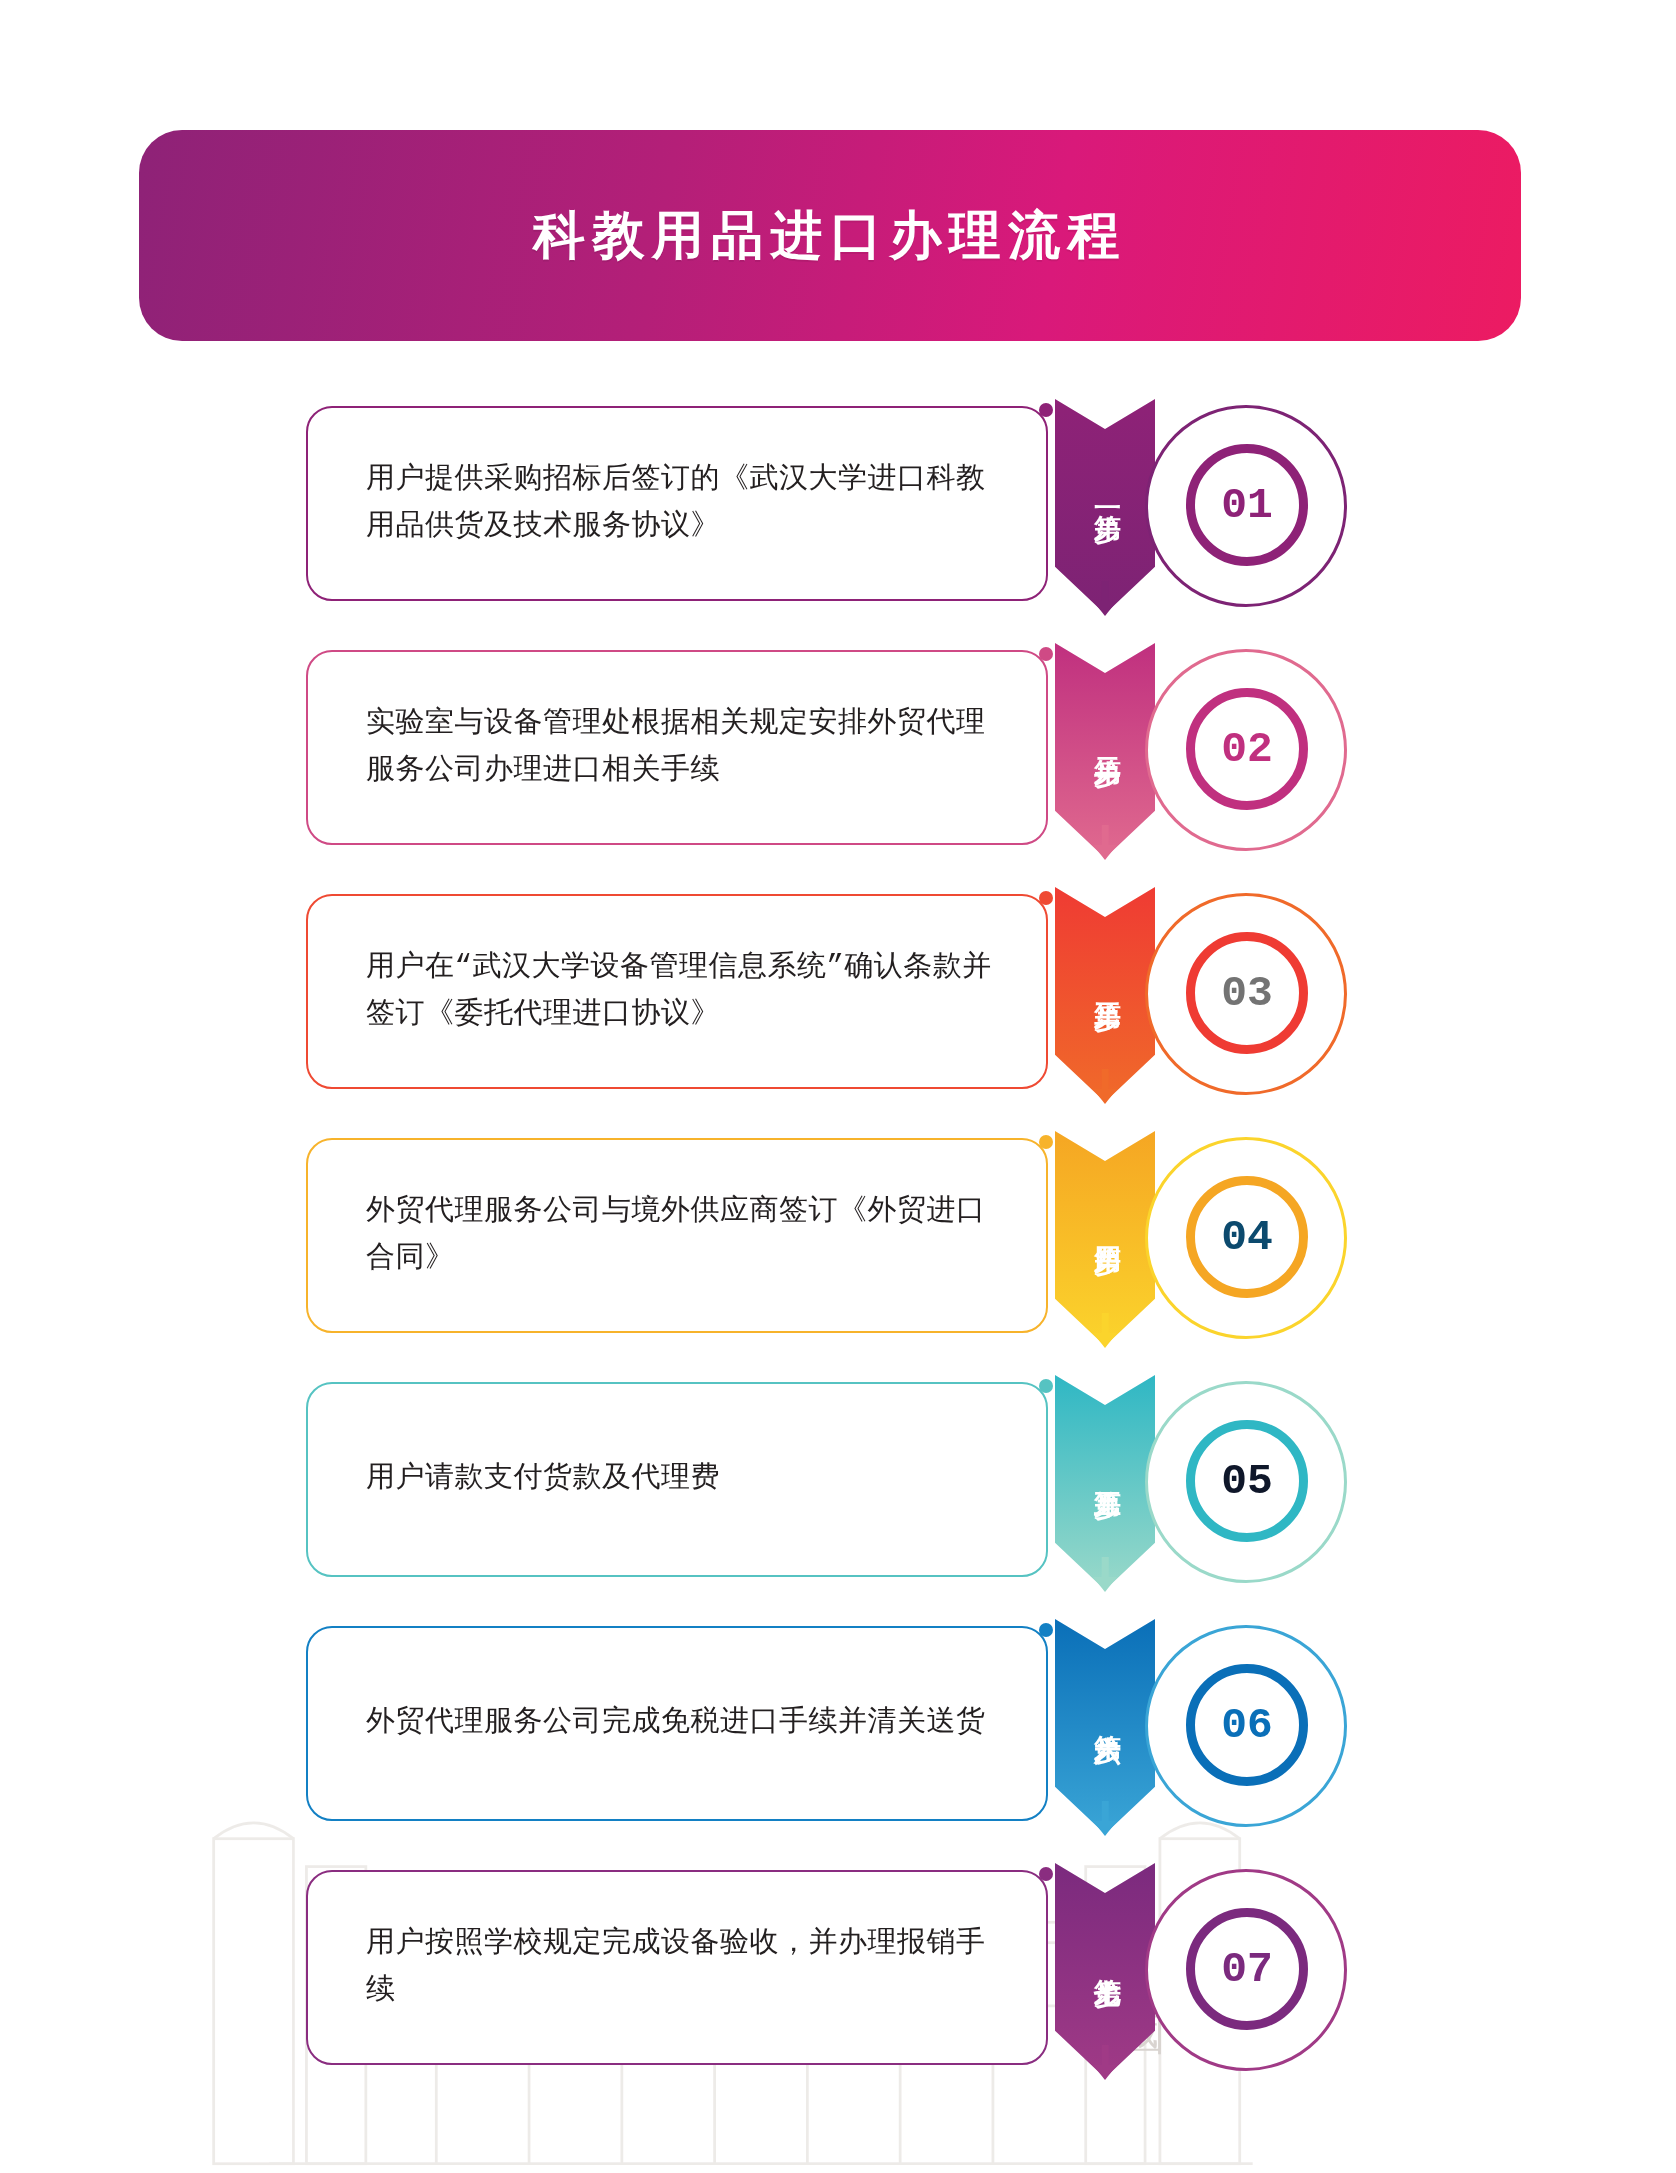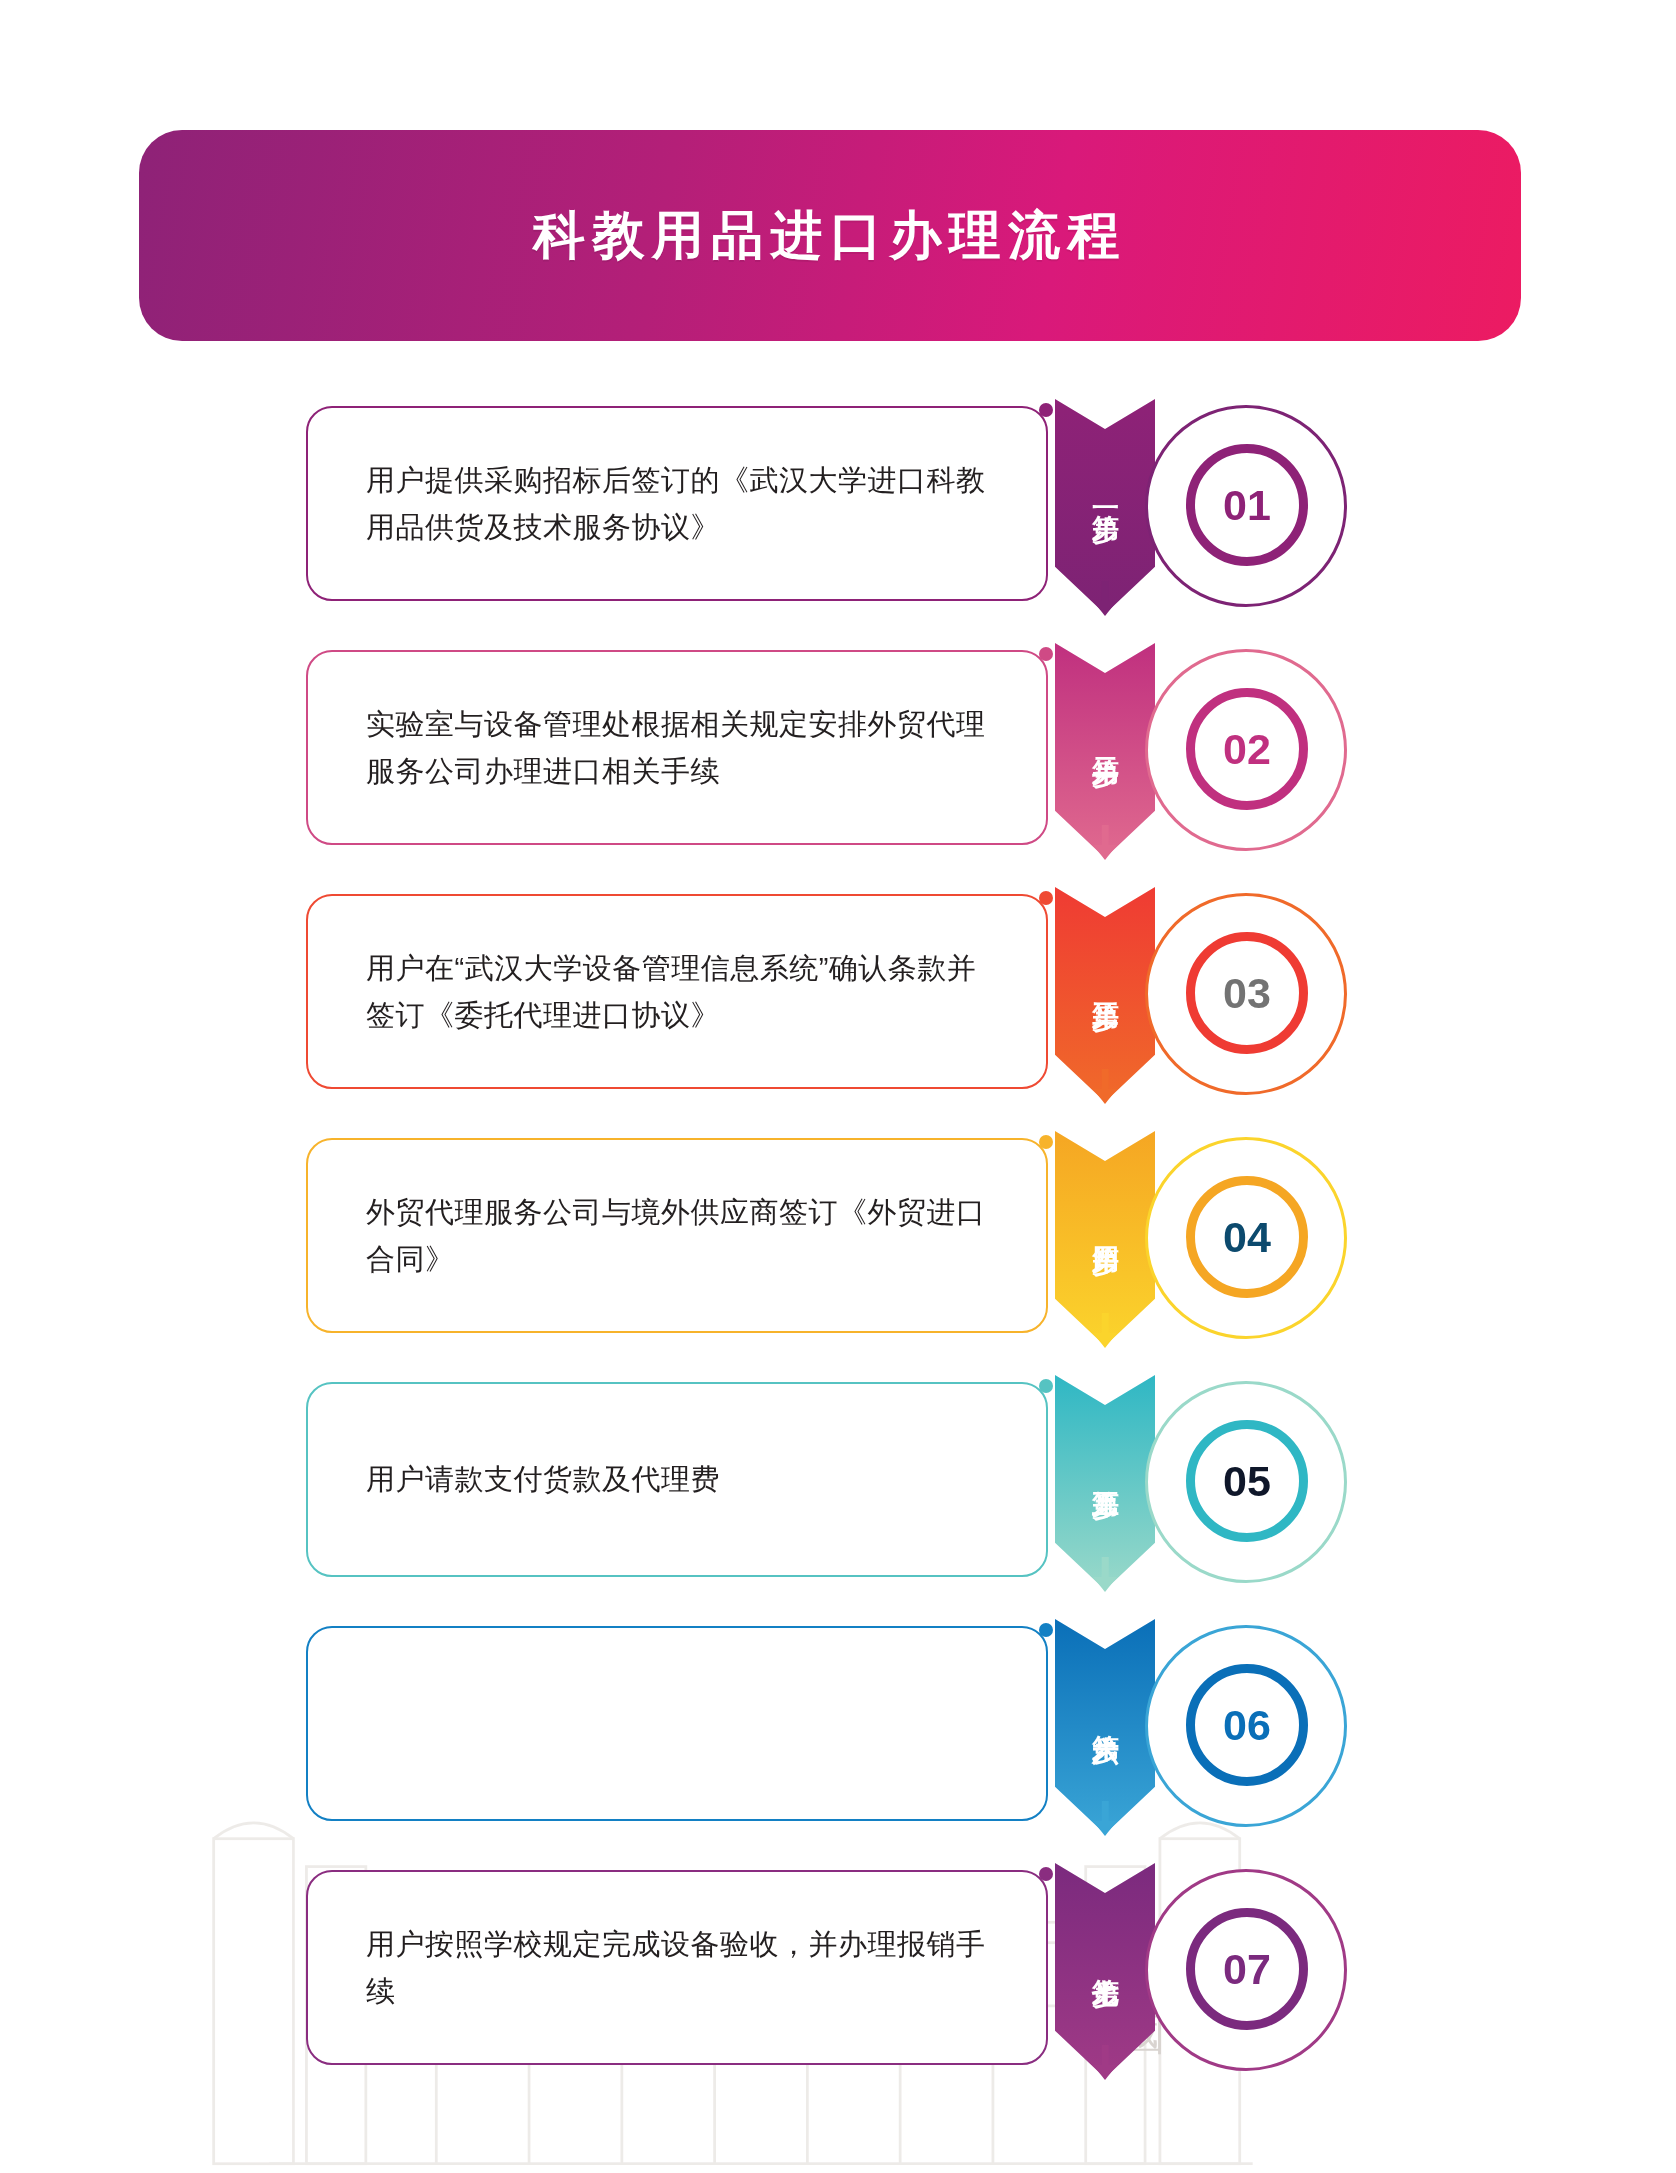--- a/index.html
+++ b/index.html
@@ -55,20 +55,21 @@
     letter-spacing:7.4px;
     text-shadow:0 1.9px 0 rgba(0,0,0,.07);
   }
 
   
   .steps{
     position:absolute;
     left:0;
     top:399px;
     width:1330px;
+    font-family:Liberation Mono, monospace;
   }
   .step{
     position:relative;
     height:244px;
   }
   .step-inner{
     position:absolute;
     left:306px;
     top:0;
     width:1067px;
@@ -300,20 +301,21 @@
 
       <div class="badge-wrap">
         <div class="ring-outer" style="border-color:#9ad9c9"></div>
         <div class="ring-inner" style="border-color:#2fb7c4;color:#0f172a">05</div>
       </div>
     </div>
     </div>
     <div class="step">
     <div class="step-inner">
       <div class="card" style="border-color:#1380c4">
+        <div class="card-text">外贸代理服务公司完成免税进口手续并清关送货</div>
         <span class="dot" style="background:#1380c4"></span>
       </div>
 
       <div class="arrow">
         <div class="arrow-shape" style="background:linear-gradient(180deg,#0a6fb8,#3aa5d6)"></div>
         <div class="arrow-label">第六步</div>
         <div class="arrow-stem" style="background:#3aa5d6"></div>
         <div class="arrow-tip" style="border-top:15px solid #3aa5d6"></div>
       </div>
 

